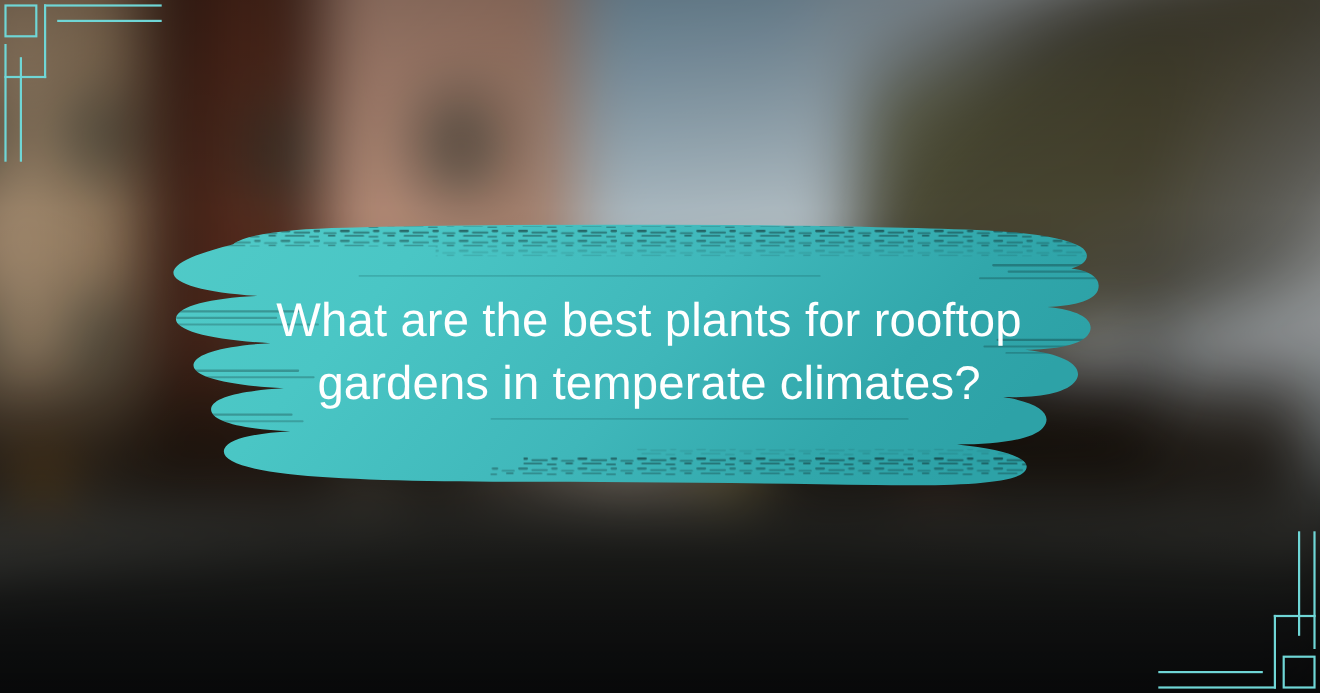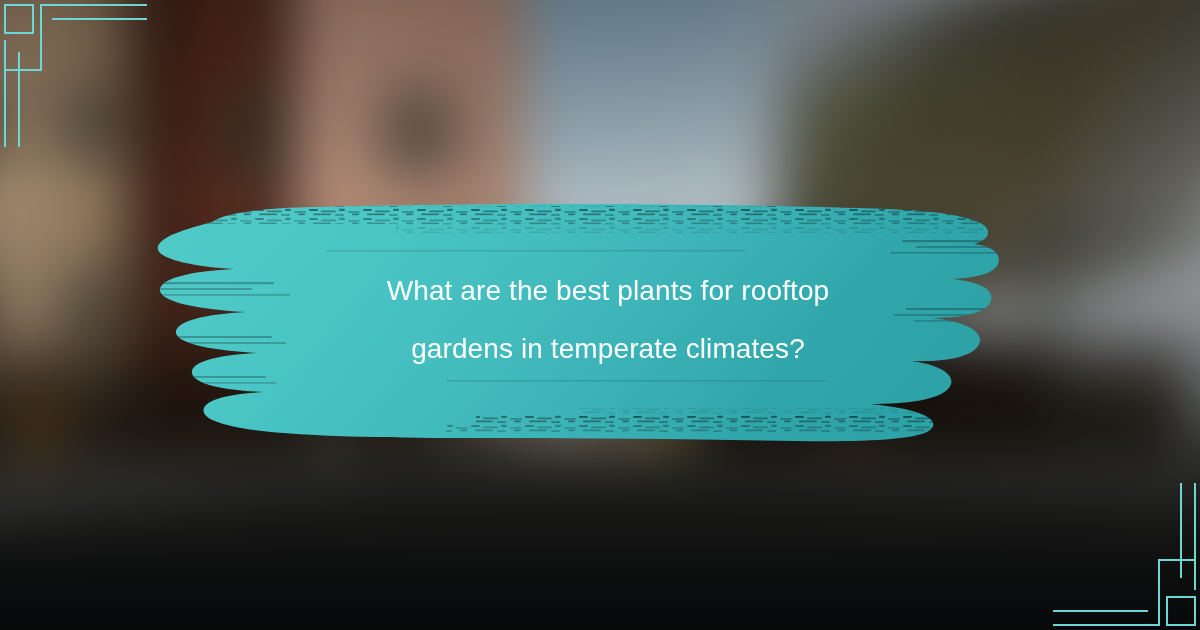--- a/index.html
+++ b/index.html
@@ -150,26 +150,26 @@
   #banner {
     position: absolute;
     left: 146px; top: 190px;
     width: 880px; height: 255px;
   }
   #banner svg { display: block; width: 100%; height: 100%; overflow: visible; }
 
   
   #headline {
     position: absolute;
-    left: 208px;
+    left: 190px;
     top: 262px;
     width: 800px;
     text-align: center;
     color: #ffffff;
-    font-size: 28px;
+    font-size: 43px;
     line-height: 58px;
     font-weight: 400;
     letter-spacing: .1px;
     white-space: pre-line;
     text-rendering: optimizeLegibility;
   }
 </style>
 </head>
 <body>
 

